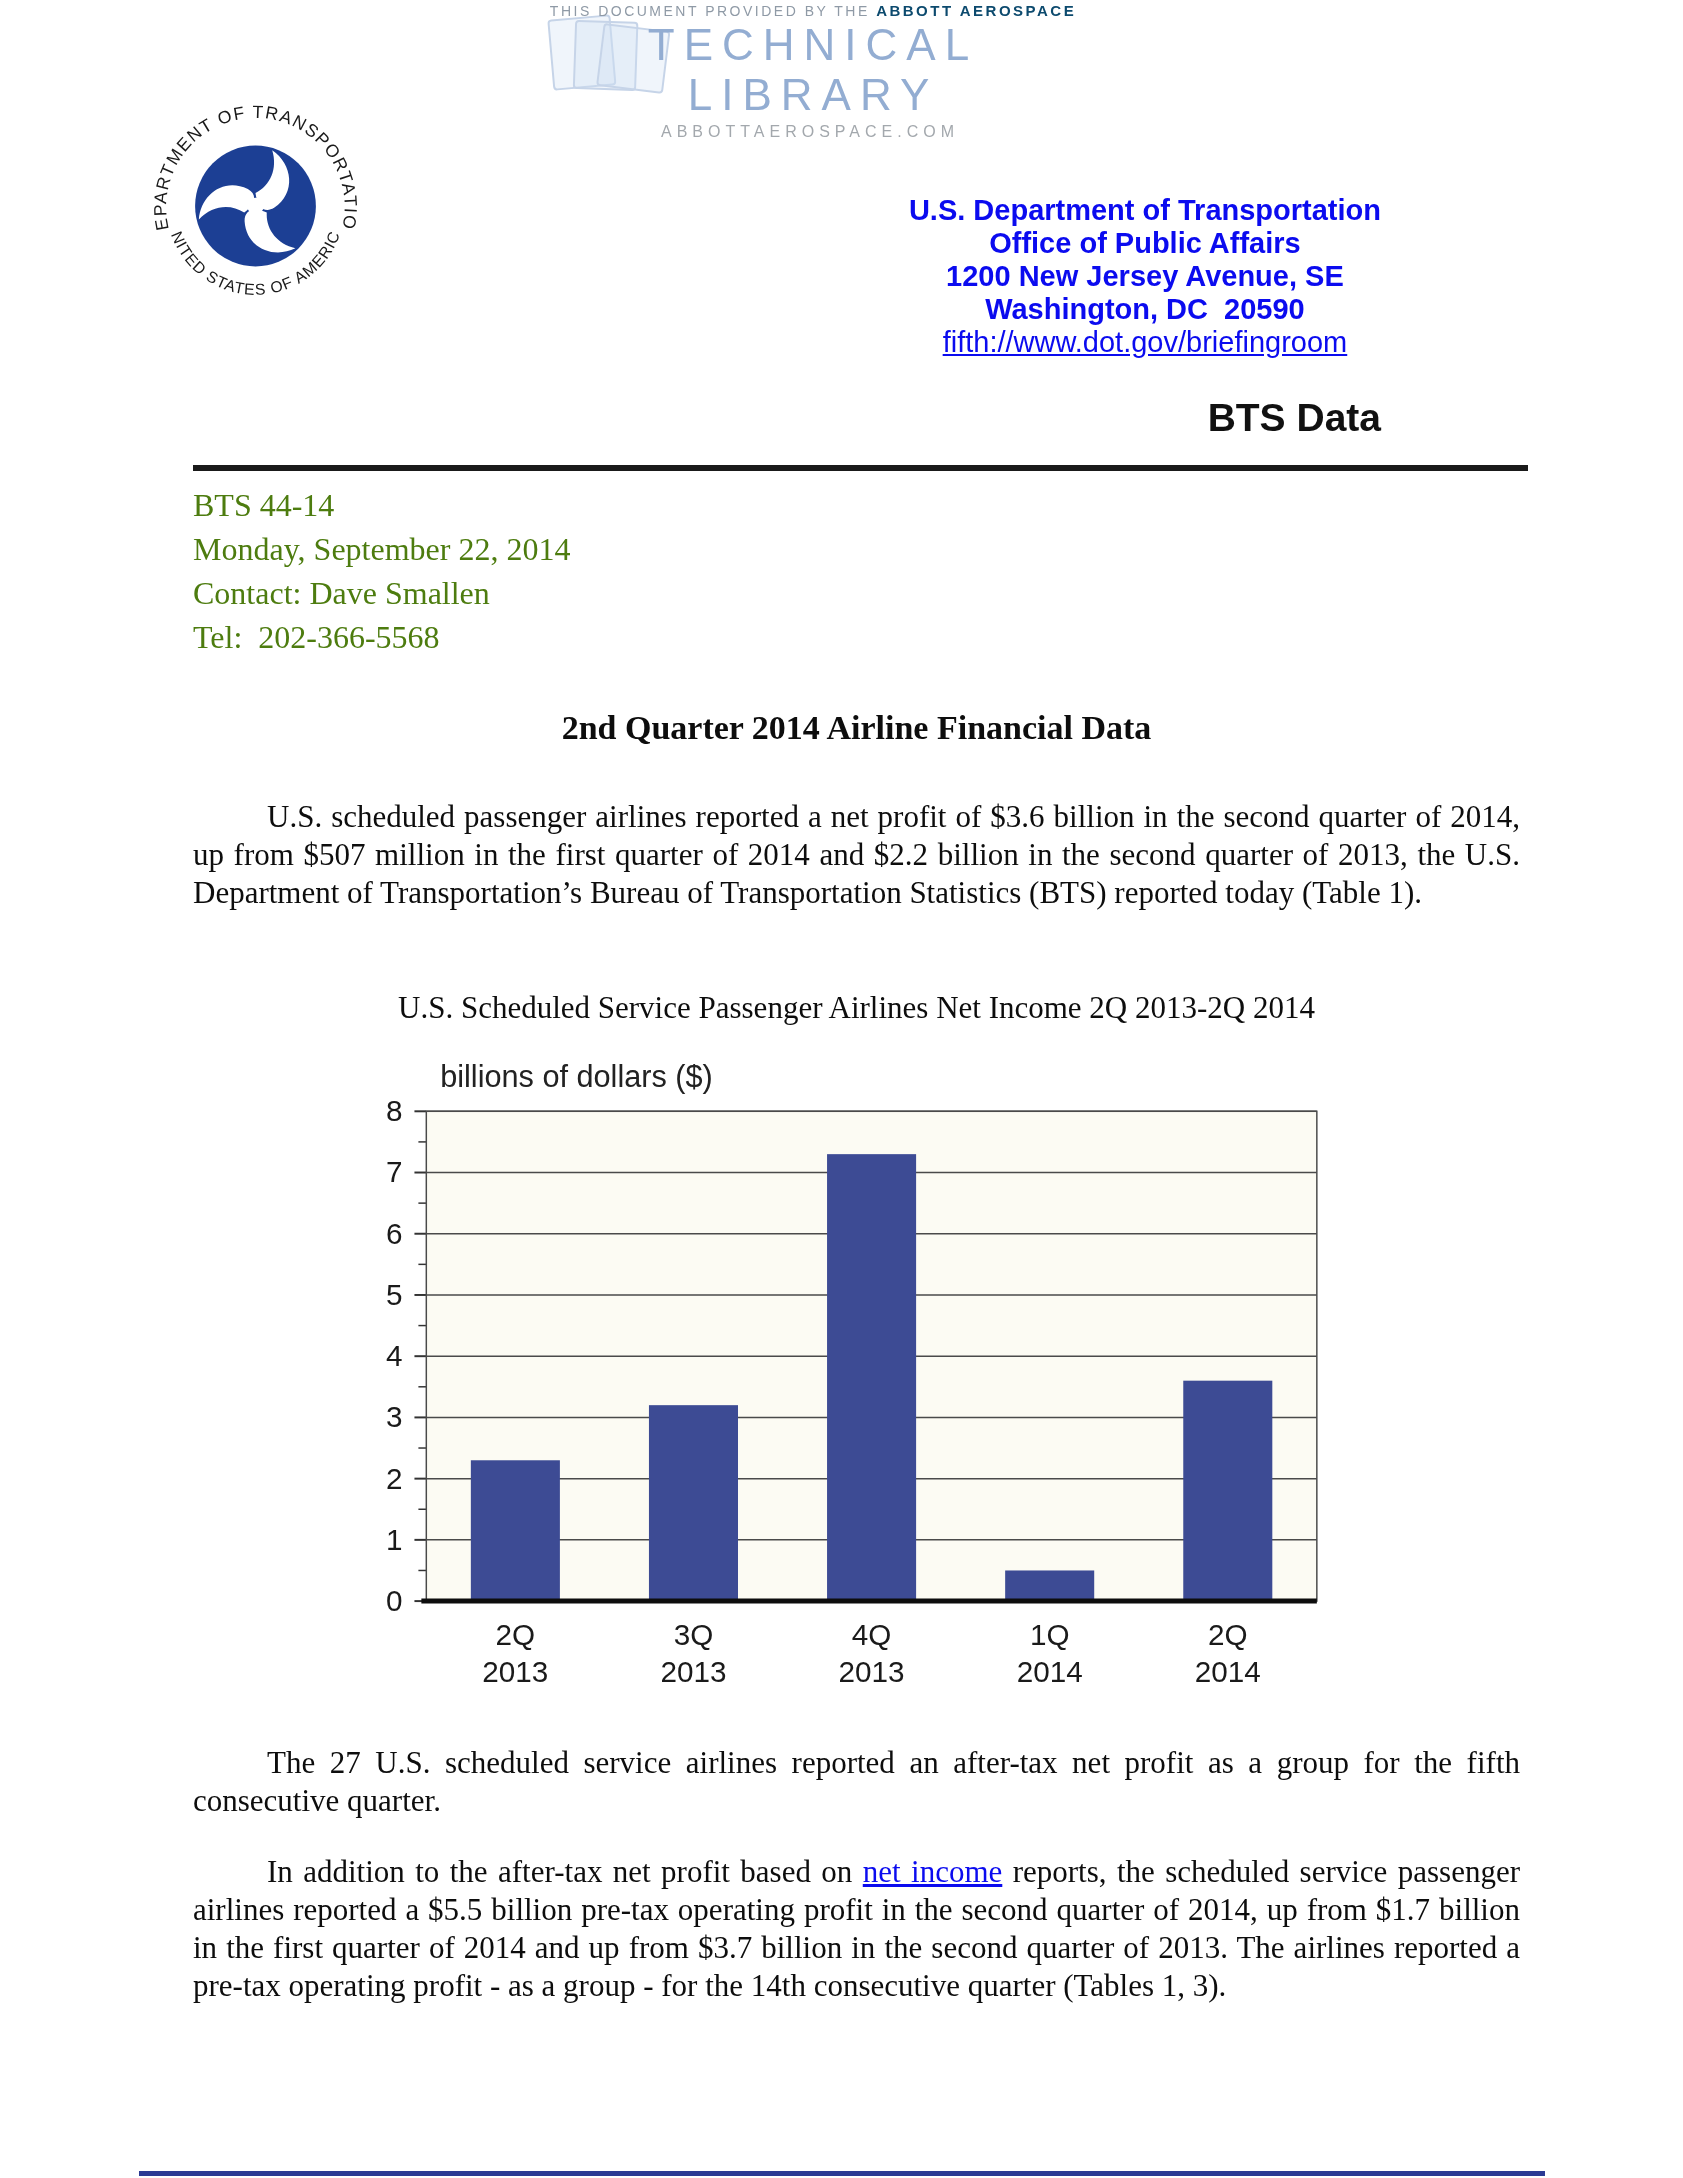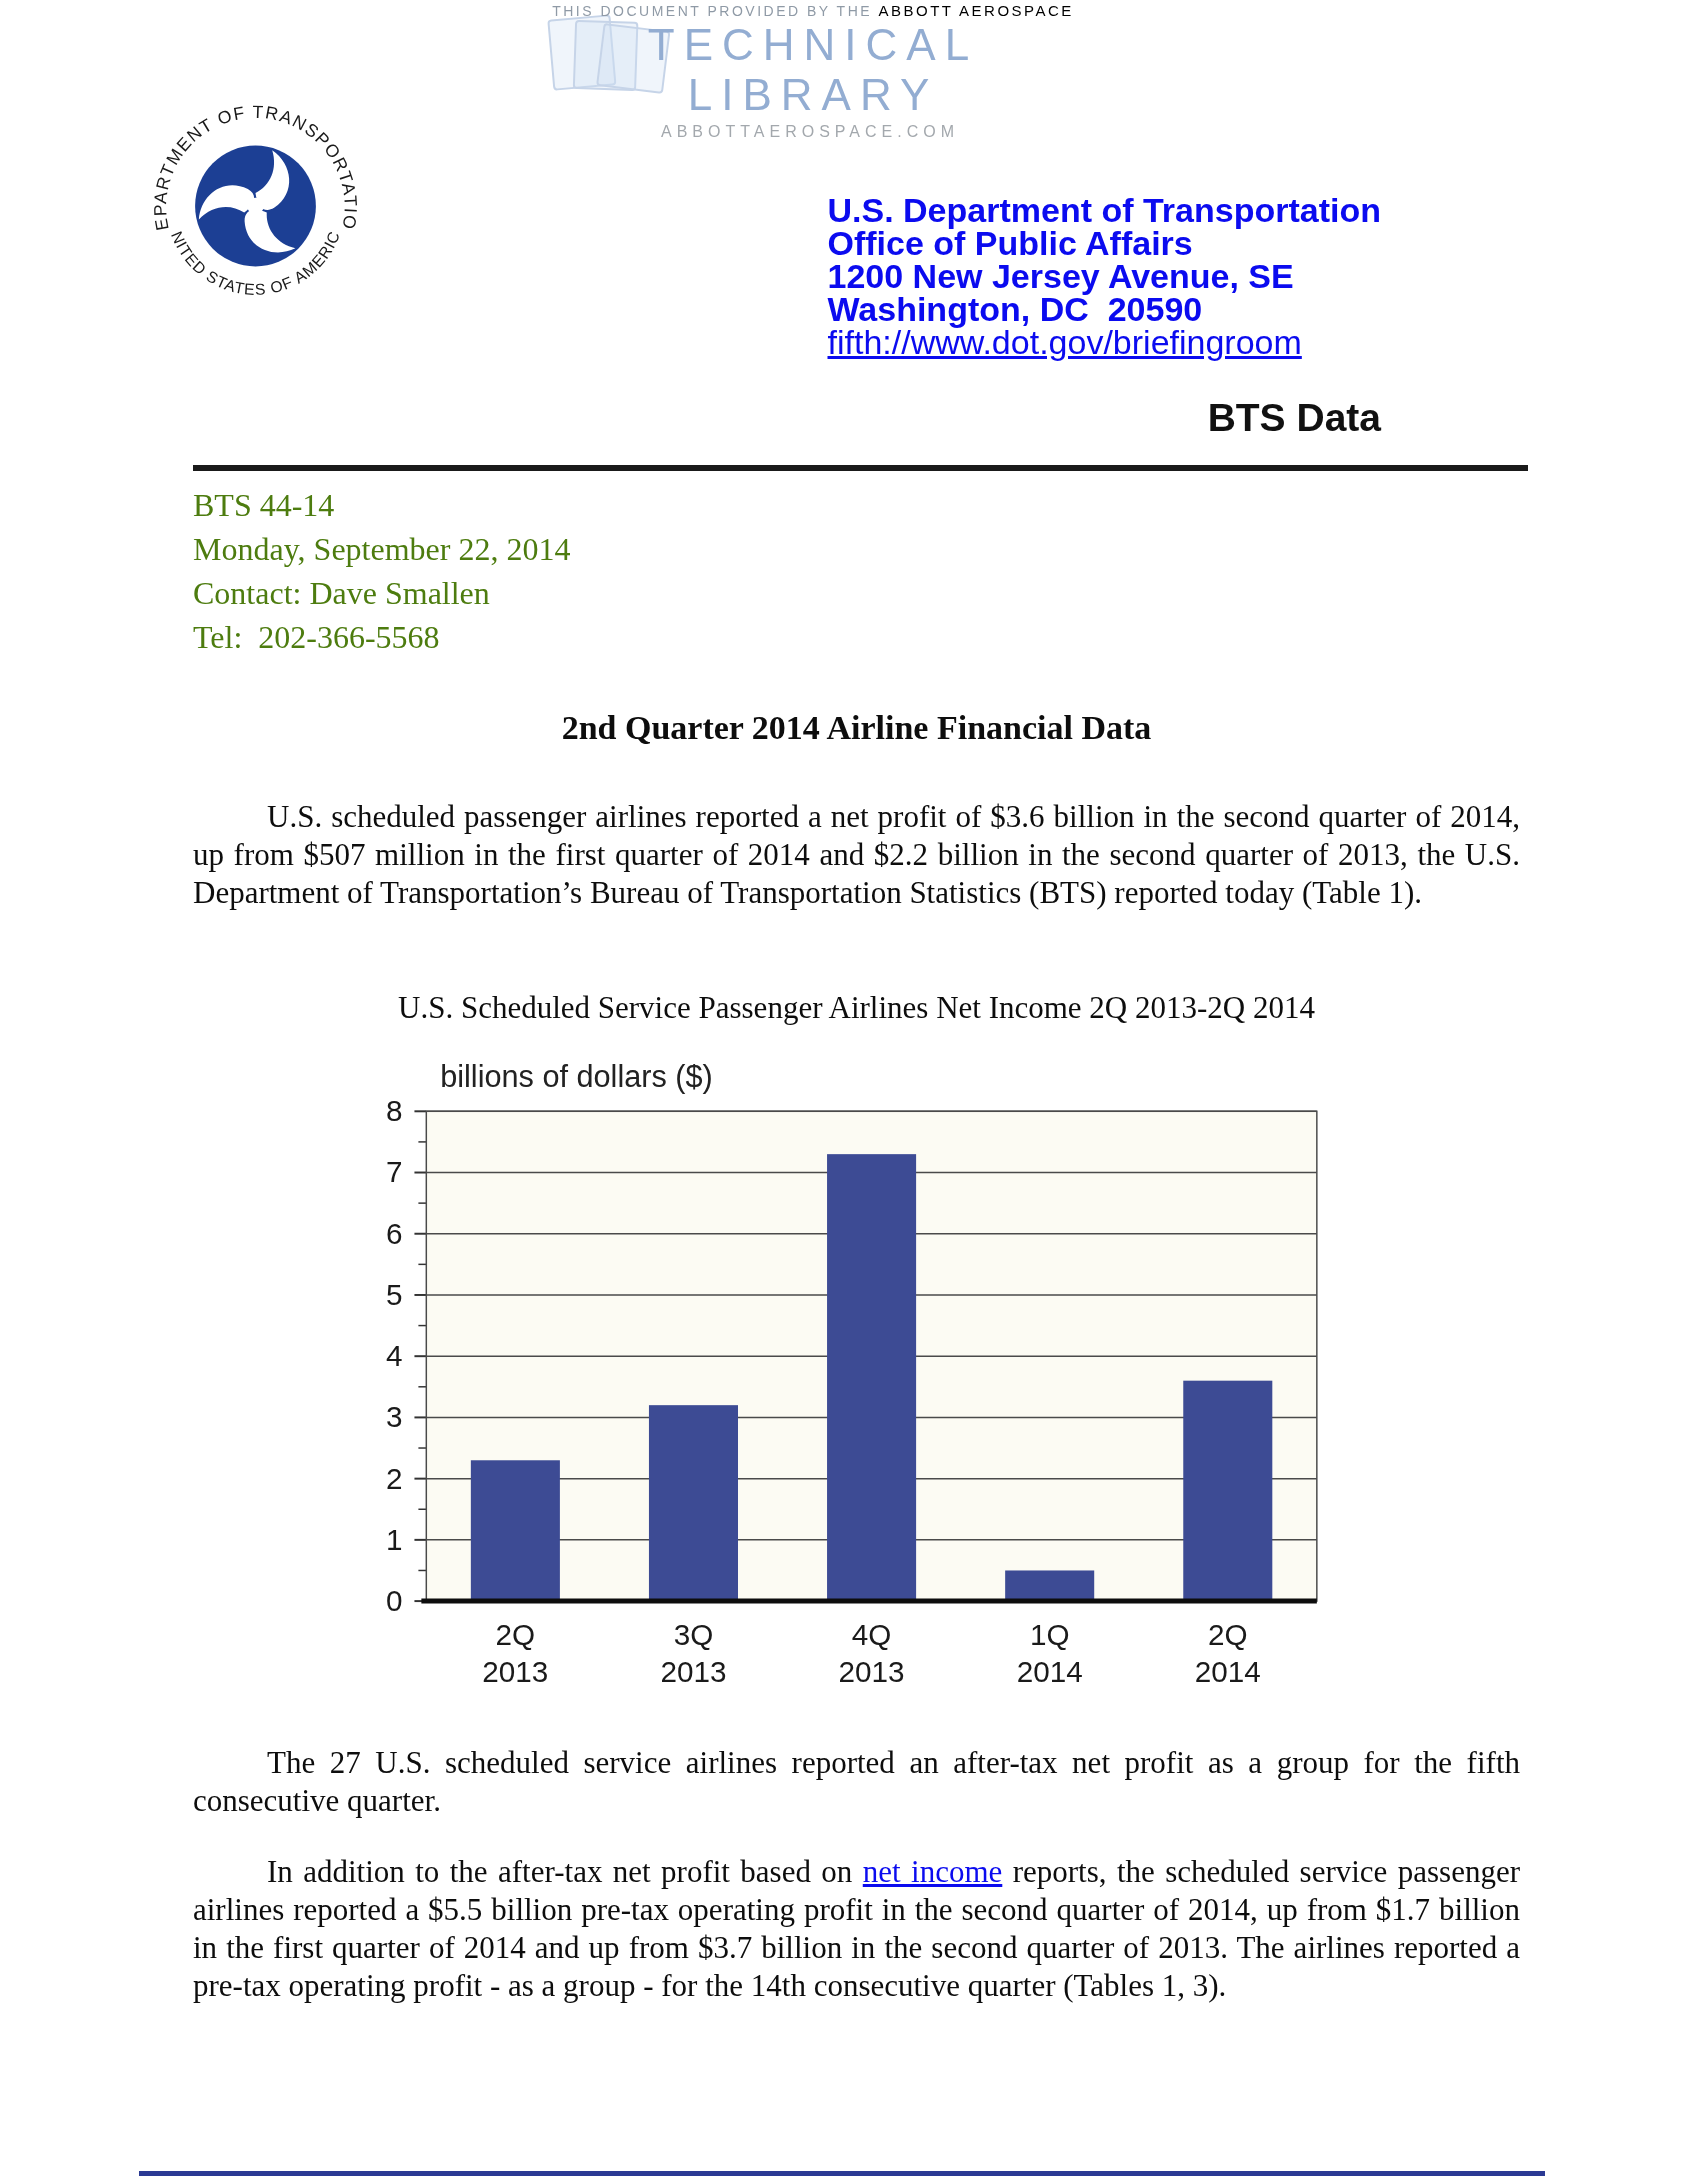--- a/index.html
+++ b/index.html
@@ -9,32 +9,32 @@
     background:#ffffff; overflow:hidden;
     font-family:"Liberation Serif", serif; color:#0d0d0d;
   }
   .abs { position:absolute; }
   .keepspace { white-space:pre-wrap; }
 
   
   .wm-block { left:543px; top:2px; width:540px; text-align:center; }
   .wm-line1 { font-family:"Liberation Sans", sans-serif; font-size:14px; letter-spacing:2.5px;
               text-transform:uppercase; color:#8f9aa6; }
-  .wm-line1 .wm-brand { color:#000000; font-size:15px; }
+  .wm-line1 .wm-brand { color:#0c4a6e; font-size:15px;font-weight:bold; }
   .wm-line2 { font-family:"Liberation Sans", sans-serif; font-size:44px; letter-spacing:9px;
               text-transform:uppercase; color:#93add2; margin-top:1px; }
   .wm-line3 { font-family:"Liberation Sans", sans-serif; font-size:16px; letter-spacing:5px;
               text-transform:uppercase; color:#a3a8ad; text-align:center; padding-right:6px; margin-top:3px; }
   .wm-pages { left:545px; top:10px; }
 
   
   .seal { left:144px; top:87px; }
-  .addr { right:302px; top:194px; text-align:left;
+  .addr { right:302px; top:194px; text-align:center;
           font-family:"Liberation Sans", sans-serif; font-weight:bold;
-          font-size:34px; line-height:33px; color:#0b0bef; }
+          font-size:29px; line-height:33px; color:#0b0bef; }
   .addr a { color:#0b0bef; font-weight:normal; text-decoration:underline; }
   .doc-type { right:302px; top:396px; font-family:"Liberation Sans", sans-serif;
               font-weight:bold; font-size:39px; color:#111; }
   .rule { left:193px; top:465px; width:1335px; height:6px; background:#1a1a1a; }
 
   
   .release { left:193px; top:483px; font-size:32px; line-height:44px; color:#4d7c0f; }
 
   
   .doc-title { left:193px; top:709px; width:1327px; text-align:center;

